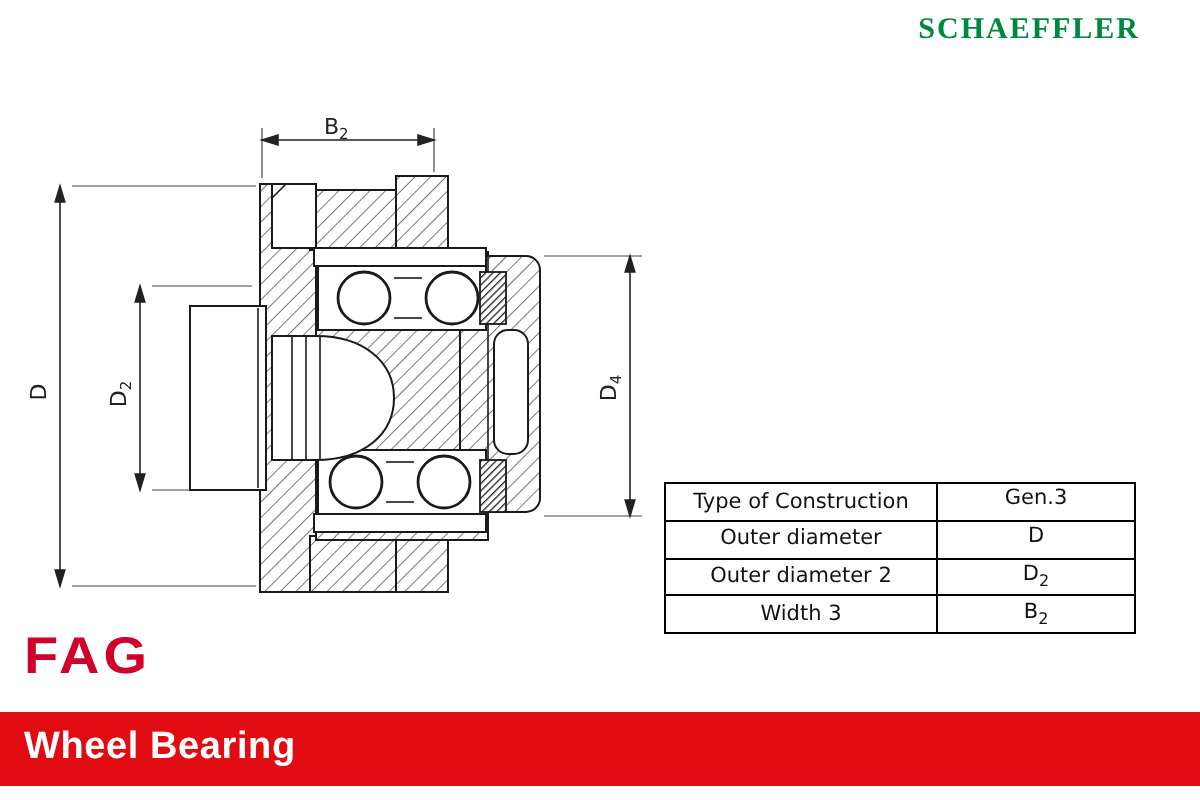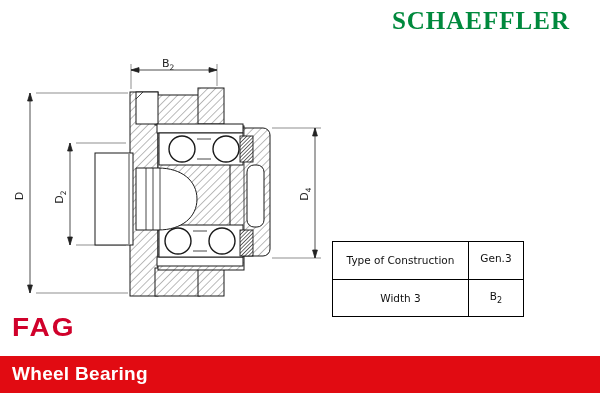--- a/index.html
+++ b/index.html
@@ -1,31 +1,31 @@
 <!DOCTYPE html>
 <html><head>
 <meta charset="utf-8">
 <style>
   html,body{margin:0;padding:0;}
   body{width:600px;height:400px;background:#ffffff;position:relative;overflow:hidden;
        font-family:"Liberation Sans",sans-serif;}
 
   
   .schaeffler{position:absolute;top:7px;right:30px;
-      font-family:"Liberation Serif",serif;font-weight:700;font-size:25px;
+      font-family:"Liberation Serif",serif;font-weight:700;font-size:15px;
       letter-spacing:1px;color:#00893D;}
 
   
   .drawing{position:absolute;left:0;top:50px;width:340px;height:312px;}
   .drawing svg{display:block;}
   .drawing text{font-family:"DejaVu Sans",sans-serif;font-size:11px;fill:#222;}
   .drawing .sub-t{font-size:7.5px;}
 
   
-  table.spec{position:absolute;left:332px;top:241px;width:192px;height:76px;
+  table.spec{position:absolute;left:332px;top:241px;width:236px;height:76px;
       border-collapse:collapse;table-layout:fixed;}
   table.spec td{border:1.4px solid #000;text-align:center;vertical-align:middle;
       font-family:"DejaVu Sans",sans-serif;font-size:10.5px;color:#111;padding:0;
       line-height:1;}
   table.spec td.lbl{width:135px;}
   table.spec sub{font-size:8px;}
 
   
   .fag{position:absolute;left:12px;top:312px;
       font-family:"Liberation Sans",sans-serif;font-weight:900;font-size:28px;
@@ -141,20 +141,28 @@
   </svg>
 </div>
 
 <table class="spec">
   <tbody>
     <tr>
       <td class="lbl">Type of Construction</td>
       <td class="val"><span>Gen.3</span><sub></sub></td>
     </tr>
     <tr>
+      <td class="lbl">Outer diameter</td>
+      <td class="val"><span>D</span><sub></sub></td>
+    </tr>
+    <tr>
+      <td class="lbl">Outer diameter 2</td>
+      <td class="val"><span>D</span><sub>2</sub></td>
+    </tr>
+    <tr>
       <td class="lbl">Width 3</td>
       <td class="val"><span>B</span><sub>2</sub></td>
     </tr>
   </tbody>
 </table>
 
 <div class="fag">FAG</div>
 
 <div class="footer-sep"></div>
 <div class="footer-bar">

